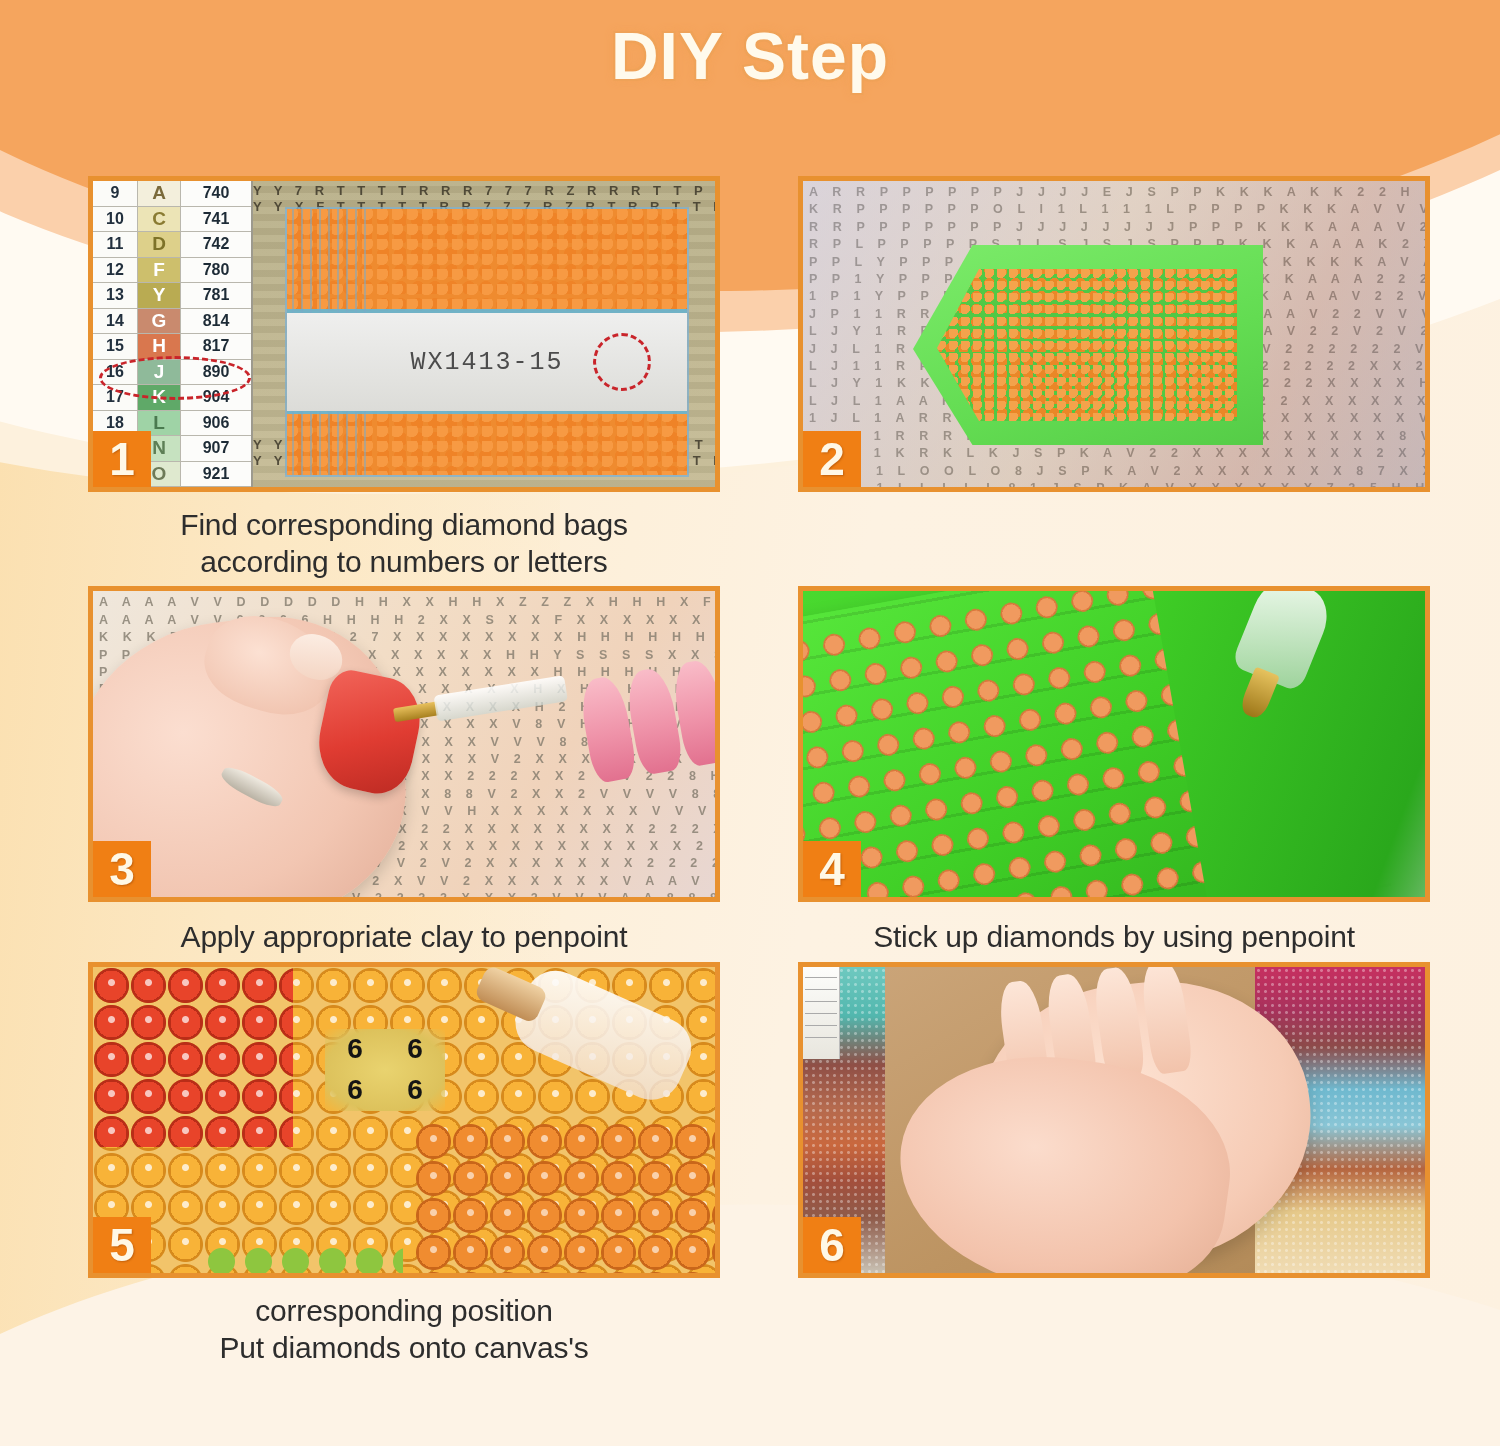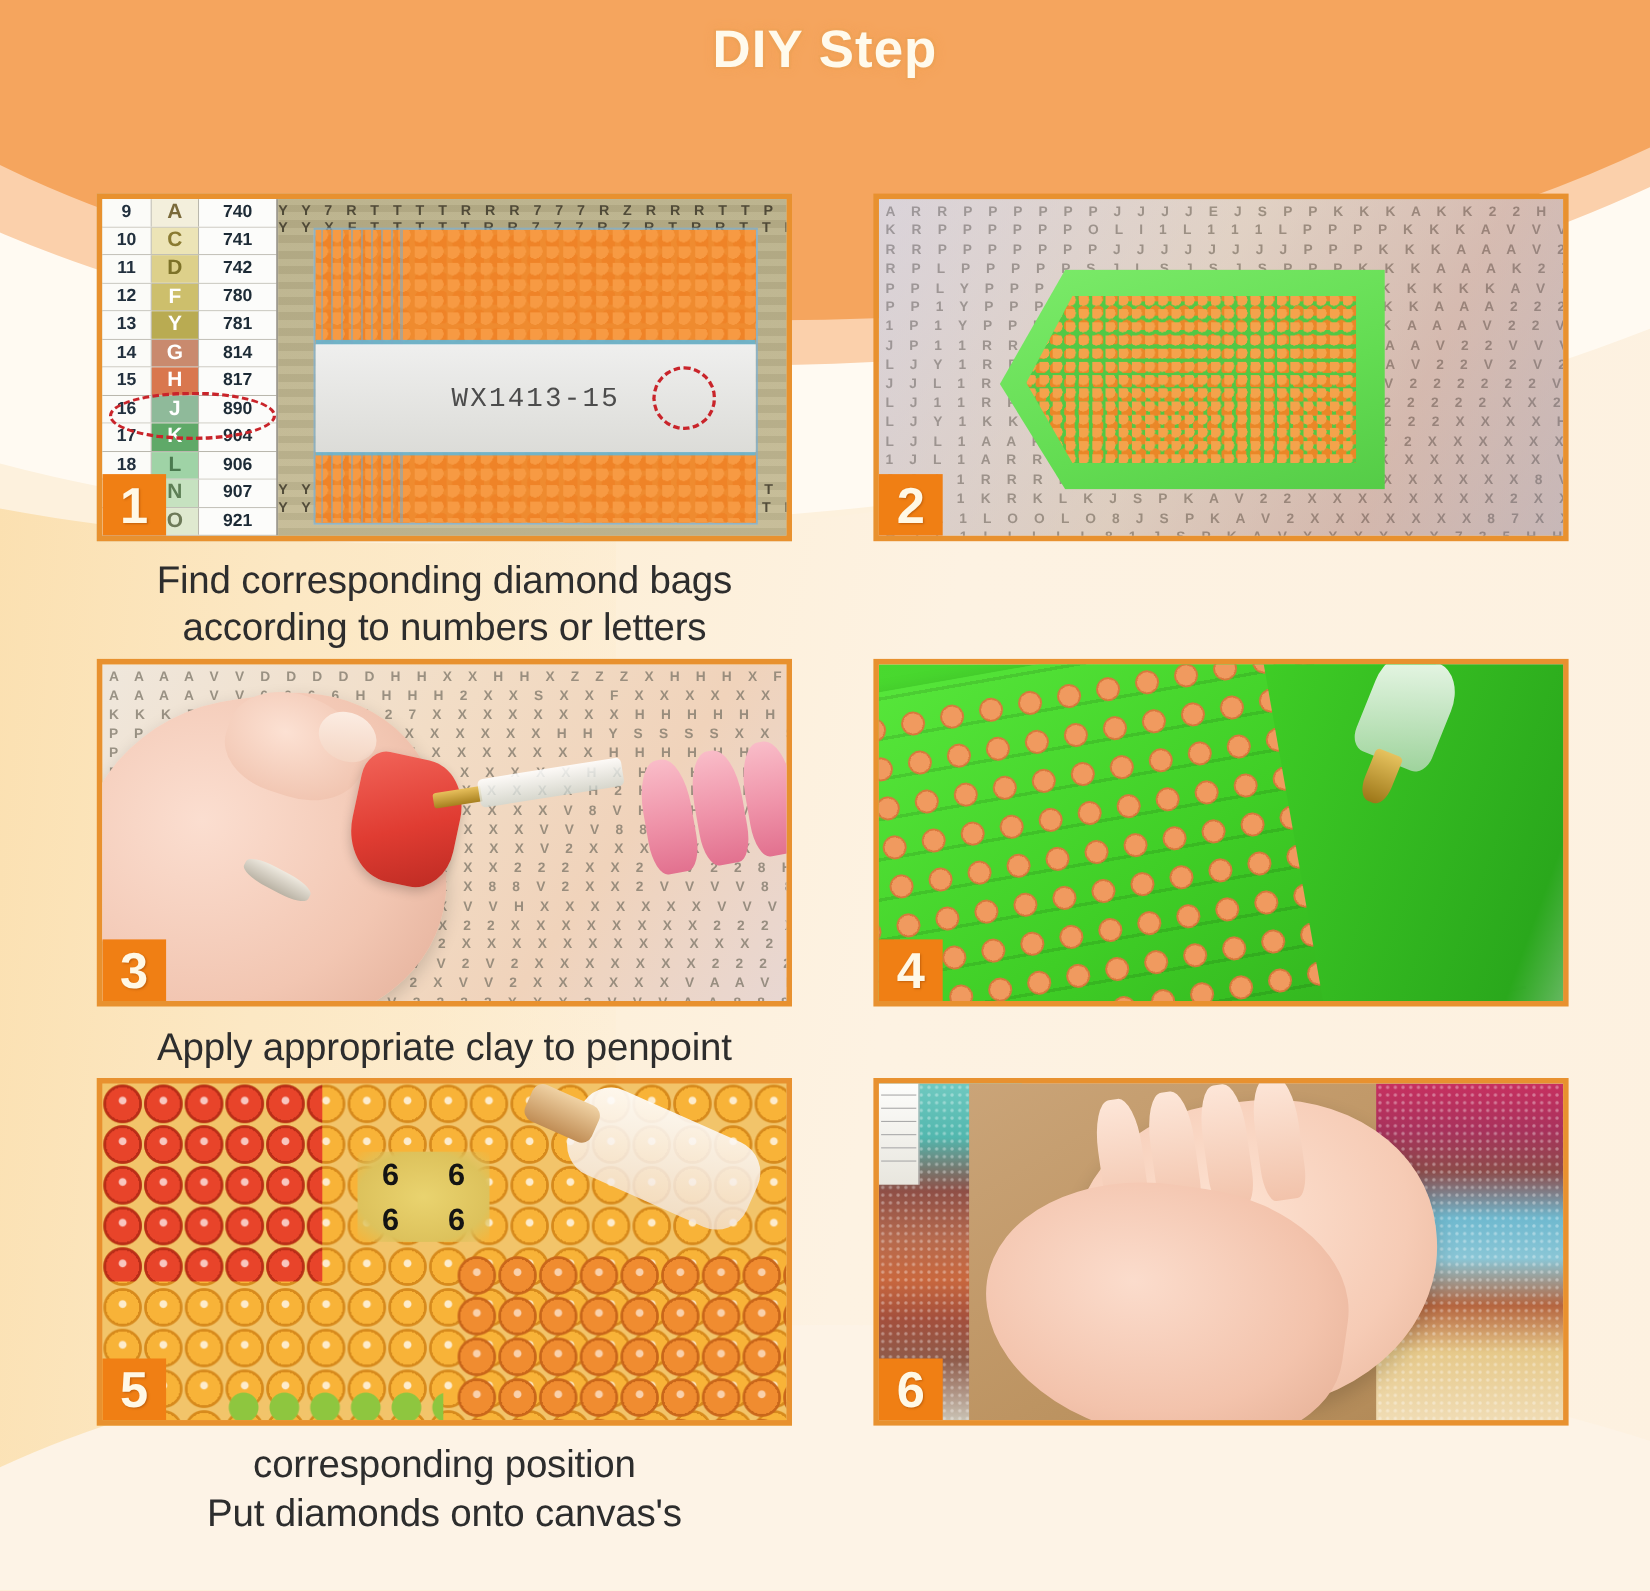--- a/index.html
+++ b/index.html
@@ -23,39 +23,39 @@
   .bg-white-sweep{position:absolute;left:-340px;top:-400px;width:2300px;height:860px;
     background:#fffaf2;border-radius:0 0 60% 45%;transform:rotate(-4.2deg);}
   .bg-cream-sweep{position:absolute;left:-380px;top:-340px;width:2400px;height:800px;
     background:#fdf1dd;border-radius:0 0 58% 46%;transform:rotate(-6.6deg);}
   .bg-low-sweep{position:absolute;left:-200px;bottom:-520px;width:2100px;height:760px;
     background:#fdf3e6;border-radius:56% 52% 0 0;transform:rotate(3deg);}
 
   
   .title-wrap{position:absolute;left:0;top:18px;width:1500px;text-align:center;z-index:6;}
   .title{
-    display:inline-block;font-size:48px;font-weight:bold;letter-spacing:1px;
+    display:inline-block;font-size:66px;font-weight:bold;letter-spacing:1px;
     color:#fffaec;
     text-shadow:
       -2px -2px 0 #efa258, 2px -2px 0 #efa258,
       -2px  2px 0 #efa258, 2px  2px 0 #efa258,
        0 0 10px rgba(245,160,80,.85);
   }
 
   
   .grid{position:absolute;left:0;top:176px;width:1500px;z-index:5;
     display:grid;grid-template-columns:1fr 1fr;row-gap:6px;column-gap:70px;
     padding:0 84px;box-sizing:border-box;}
   .cell{display:flex;flex-direction:column;align-items:center;}
   .card{position:relative;width:632px;height:316px;border:5px solid #e8912f;
     box-sizing:border-box;overflow:hidden;background:#ddd;}
   .badge{position:absolute;left:0;bottom:0;width:58px;height:56px;background:#f07f14;
     color:#fff8e6;font-size:46px;font-weight:bold;line-height:56px;text-align:center;z-index:9;
     text-shadow:1px 1px 2px rgba(140,60,0,.45);}
-  .caption{width:640px;text-align:center;color:#2d2d2d;font-size:35px;line-height:1.24;
+  .caption{width:640px;text-align:center;color:#2d2d2d;font-size:30px;line-height:1.24;
     margin-top:14px;letter-spacing:-.2px;}
   .cap2{margin-top:16px;}
 
   
   .c1{background:#cfc49d;display:flex;}
   .c1-table{width:158px;height:100%;background:#f7f6f1;display:flex;flex-direction:column;
     border-right:2px solid #9d9a8e;flex:0 0 158px;}
   .c1-row{flex:1;display:flex;border-bottom:1px solid #b9b7ad;font-size:16px;}
   .c1-n{flex:0 0 44px;display:flex;align-items:center;justify-content:center;
     color:#22303e;font-weight:bold;border-right:1px solid #b9b7ad;background:#fbfbf8;}
@@ -407,20 +407,23 @@
         <div class="c4-tray"></div>
         <div class="grooves"></div>
         <div class="beads4"></div>
         <div class="c4-edge"></div>
         <div class="pen4">
           <div class="b"></div>
           <div class="t"></div>
         </div>
         <div class="badge">4</div>
       </div>
+      <div class="caption cap2">
+        <div>Stick up diamonds by using penpoint</div>
+      </div>
     </div>
 
     <div class="cell">
       <div class="card c5">
         <div class="beads5"></div>
         <div class="reds"></div>
         <div class="oranges"></div>
         <div class="greens"></div>
         <div class="bare">
           <span>6</span>

